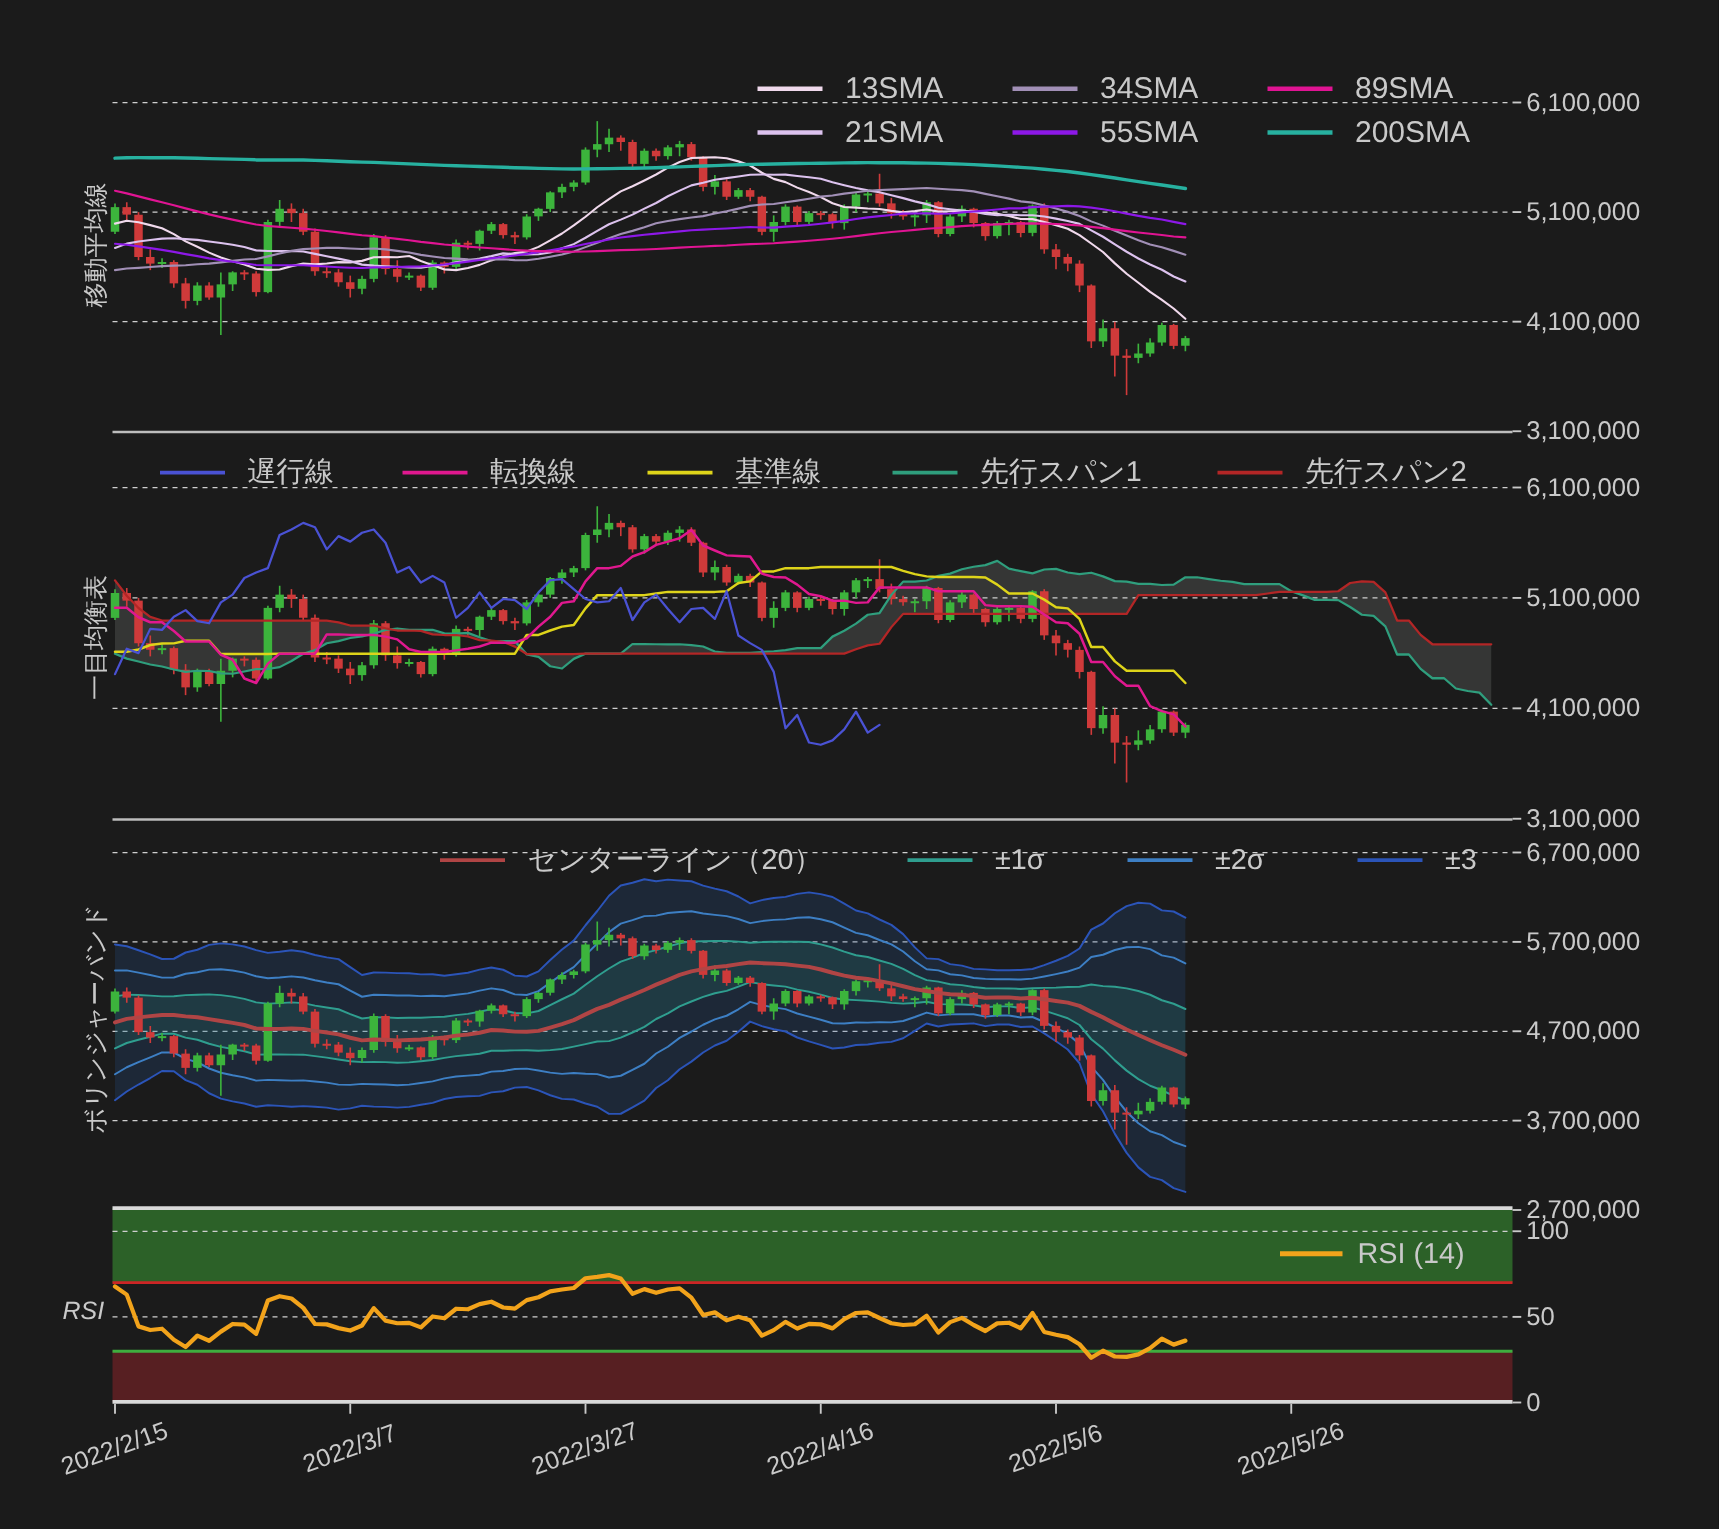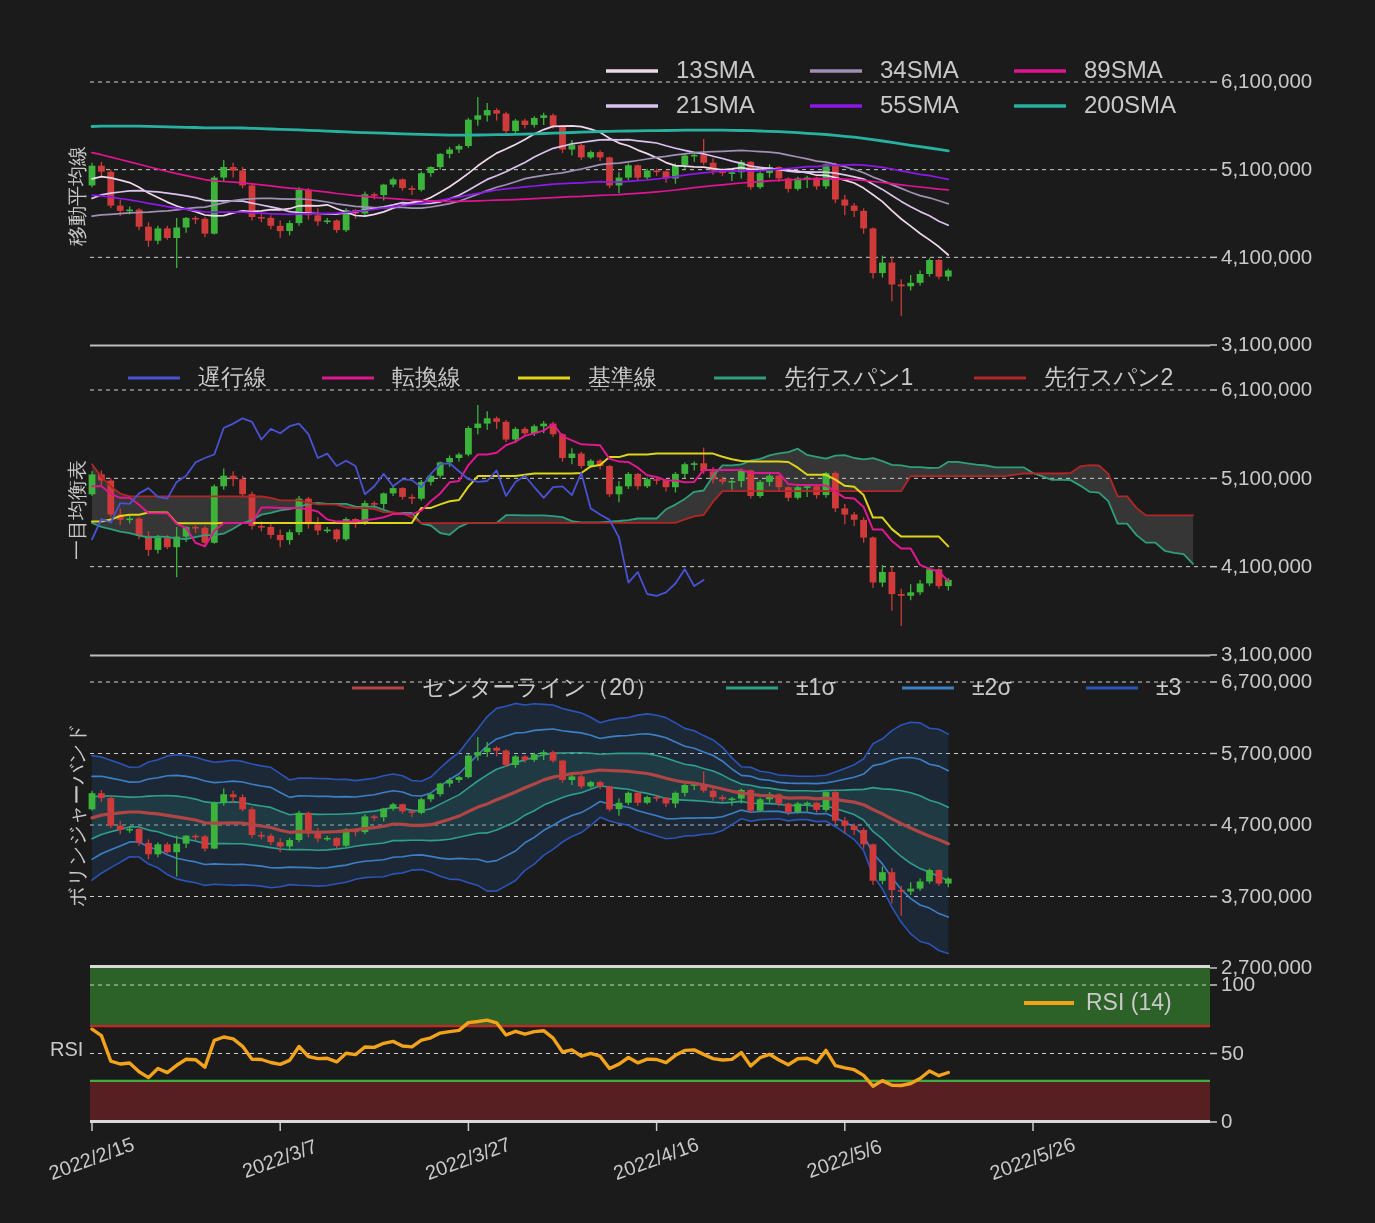--- a/index.html
+++ b/index.html
@@ -702,14 +702,14 @@
       <line x1="726" y1="688" x2="778" y2="688" stroke="#2f9e8f" stroke-width="3"></line>
       <text x="796" y="689" fill="#c9c9c9" font-size="23" text-anchor="start" dominant-baseline="middle">±1σ</text>
       <line x1="902" y1="688" x2="954" y2="688" stroke="#3d7fc4" stroke-width="3"></line>
       <text x="972" y="689" fill="#c9c9c9" font-size="23" text-anchor="start" dominant-baseline="middle">±2σ</text>
       <line x1="1086" y1="688" x2="1138" y2="688" stroke="#2b54b8" stroke-width="3"></line>
       <text x="1156" y="689" fill="#c9c9c9" font-size="23" text-anchor="start" dominant-baseline="middle">±3</text>
     </svg>
   <div class="vlabel" style="left:77px;top:196px;">移動平均線</div>
   <div class="vlabel" style="left:77px;top:510px;">一目均衡表</div>
   <div class="vlabel" style="left:77px;top:815px;">ボリンジャーバンド</div>
-  <div class="hlabel" style="left:50px;top:1038px;">RSI</div>
+  <div class="hlabel" style="left:50px;top:1038px;font-style:italic;">RSI</div>
 </div>
 
 </body></html>

